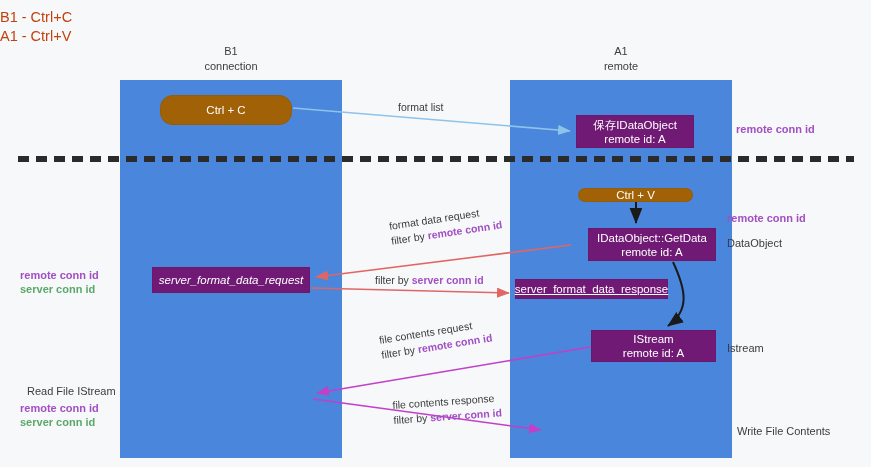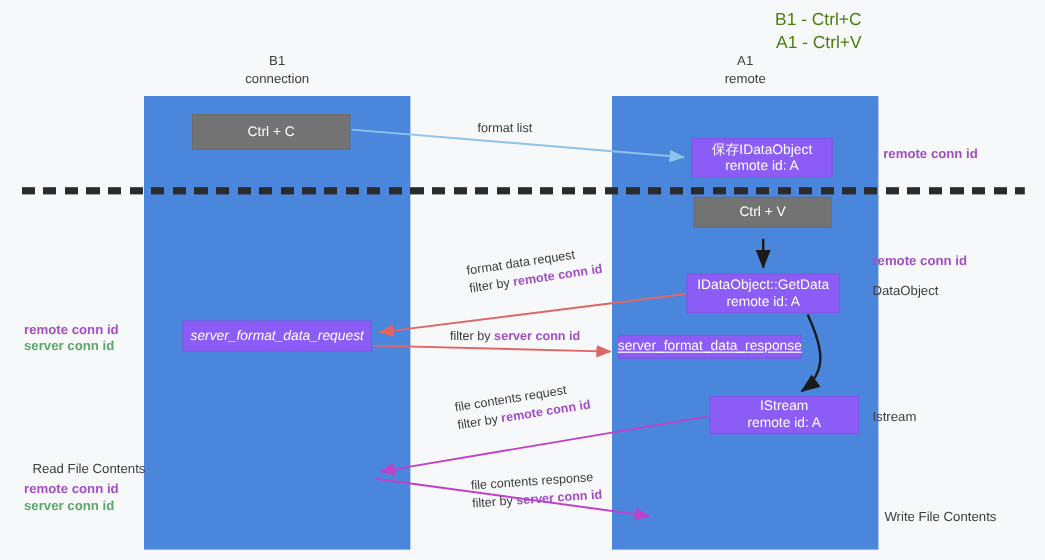--- a/index.html
+++ b/index.html
@@ -41,24 +41,24 @@
   #head-b1 { left: 120px; top: 44px; }
   #head-a1 { left: 510px; top: 44px; }
   .lane-head .l1 { display: block; }
   .lane-head .l2 { display: block; }
 
   
   #title {
     position: absolute;
     left: 0; top: 8px;
     width: 718px;
-    text-align: right;
+    text-align: left;
     font-size: 14.5px;
     line-height: 19px;
-    color: #4d7c0f;
+    color: #c2410c;
   }
   #title span { display: block; }
 
   
   #divider {
     position: absolute;
     left: 18px; top: 156px;
     width: 836px; height: 6px;
     background: repeating-linear-gradient(to right,
         #2b2b2b 0px, #2b2b2b 11px, rgba(0,0,0,0) 11px, rgba(0,0,0,0) 18px);
@@ -71,28 +71,28 @@
     display: flex;
     flex-direction: column;
     align-items: center;
     justify-content: center;
     text-align: center;
     color: #ffffff;
     font-size: 11.5px;
     line-height: 14px;
     border: 1px solid rgba(0,0,0,0.06);
   }
-  .node.green  { background: #737373; }
-  .node.orange { background: #8b5cf6; }
+  .node.green  { background: #a16207; border-radius: 13px; }
+  .node.orange { background: #701a75; }
   .node .ln { display: block; white-space: nowrap; }
 
   #n-ctrlc   { left: 160px; top: 95px;  width: 132px; height: 30px; }
   #n-save    { left: 576px; top: 115px; width: 118px; height: 33px; }
-  #n-ctrlv   { left: 578px; top: 164px; width: 115px; height: 26px; }
-  #n-getdata { left: 572px; top: 228px; width: 128px; height: 33px; }
+  #n-ctrlv   { left: 578px; top: 188px; width: 115px; height: 14px; }
+  #n-getdata { left: 588px; top: 228px; width: 128px; height: 33px; }
   #n-sfdreq  { left: 152px; top: 267px; width: 158px; height: 26px; font-style: italic; }
   #n-sfdresp { left: 515px; top: 279px; width: 153px; height: 20px; text-decoration: underline; }
   #n-istream { left: 591px; top: 330px; width: 125px; height: 32px; }
   #n-sfcreq  { left: 148px; top: 384px; width: 163px; height: 26px; }
   #n-sfcresp { left: 547px; top: 416px; width: 175px; height: 27px; }
 
   
   .side {
     position: absolute;
     font-size: 11px;
@@ -263,20 +263,20 @@
   </div>
   <div id="sl-r5" class="side">
     <span class="plain">Write File Contents</span>
   </div>
 
   <div id="sl-l1" class="side">
     <span class="purple">remote conn id</span>
     <span class="green">server conn id</span>
   </div>
   <div id="sl-l2" class="side">
-    <span class="plain">Read File Contents</span>
+    <span class="plain">Read File IStream</span>
   </div>
   <div id="sl-l3" class="side">
     <span class="purple">remote conn id</span>
     <span class="green">server conn id</span>
   </div>
 
 </div>
 
 </body></html>

